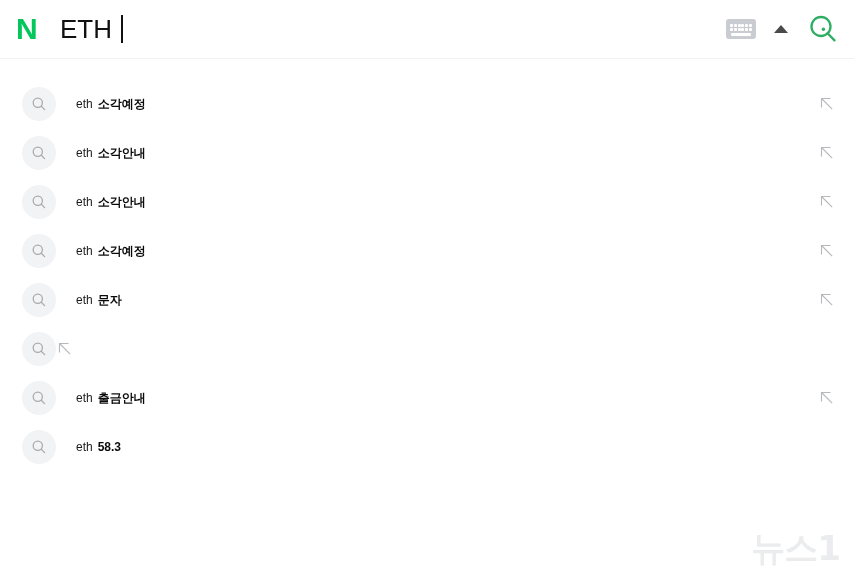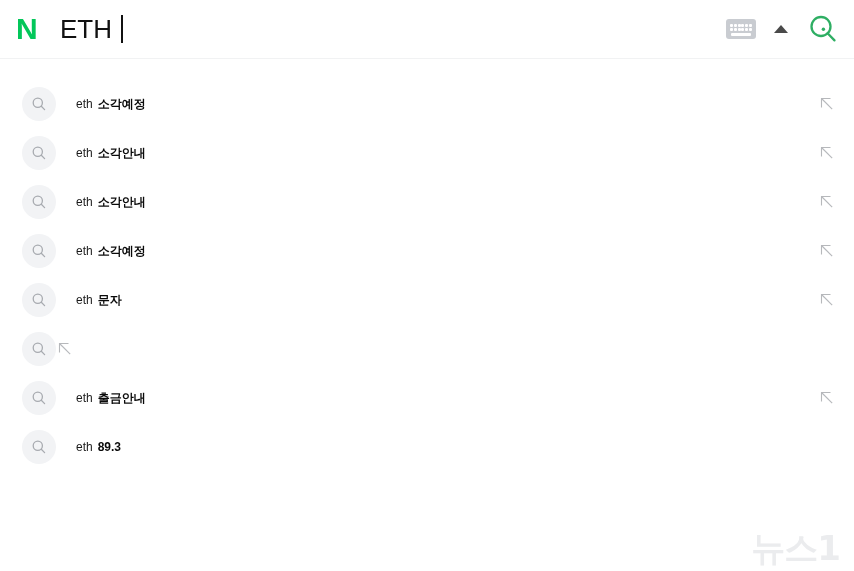--- a/index.html
+++ b/index.html
@@ -315,21 +315,21 @@
           <line x1="3.5" y1="3.5" x2="14.2" y2="14.2" stroke="#9a9da2" stroke-width="1.1"></line>
         </svg></span>
     </li>
     <li class="suggest-item">
       <span class="sug-icon">
         <svg width="16" height="16" viewBox="0 0 16 16" aria-hidden="true">
           <circle cx="6.8" cy="6.8" r="4.6" fill="none" stroke="#a8abb0" stroke-width="1.3"></circle>
           <line x1="10.3" y1="10.3" x2="13.6" y2="13.6" stroke="#a8abb0" stroke-width="1.3" stroke-linecap="round"></line>
         </svg>
       </span>
-      <span class="sug-text"><span class="prefix">eth</span><span class="bold">89.3</span></span>
+      <span class="sug-text"><span class="prefix">eth</span><span class="bold">58.3</span></span>
       <span class="sug-arrow hidden"><svg width="18" height="18" viewBox="0 0 18 18" aria-hidden="true">
           <path d="M3.5 12.5 L3.5 3.5 L12.5 3.5" fill="none" stroke="#9a9da2" stroke-width="1.1"></path>
           <line x1="3.5" y1="3.5" x2="14.2" y2="14.2" stroke="#9a9da2" stroke-width="1.1"></line>
         </svg></span>
     </li>
   </ul>
 
 <div class="watermark">뉴스1</div>
 
 </body></html>

